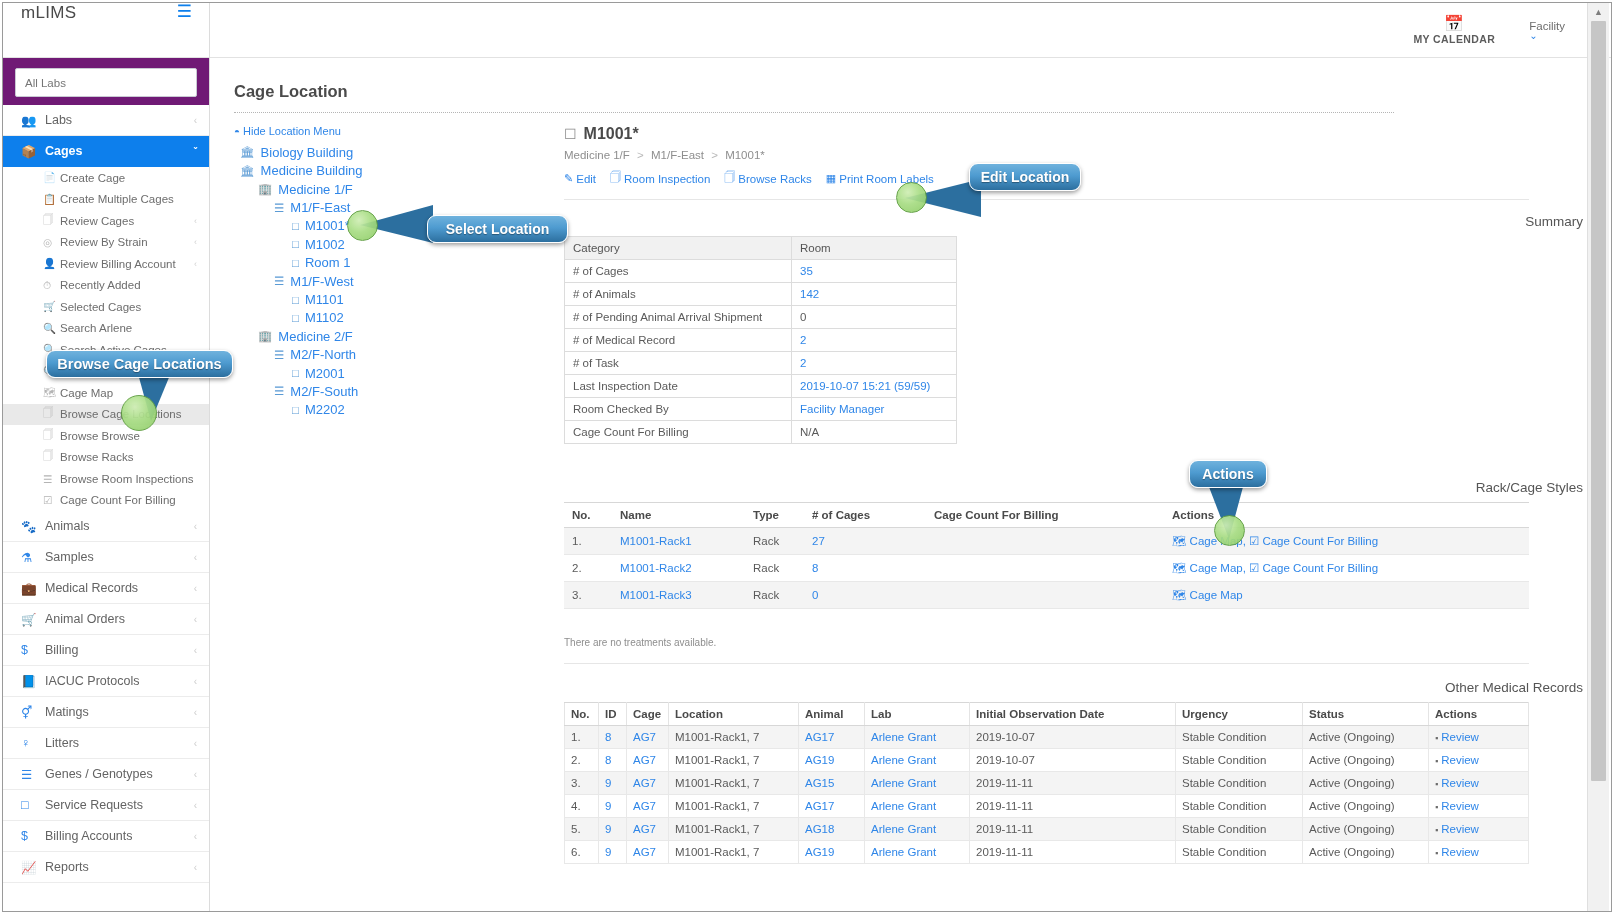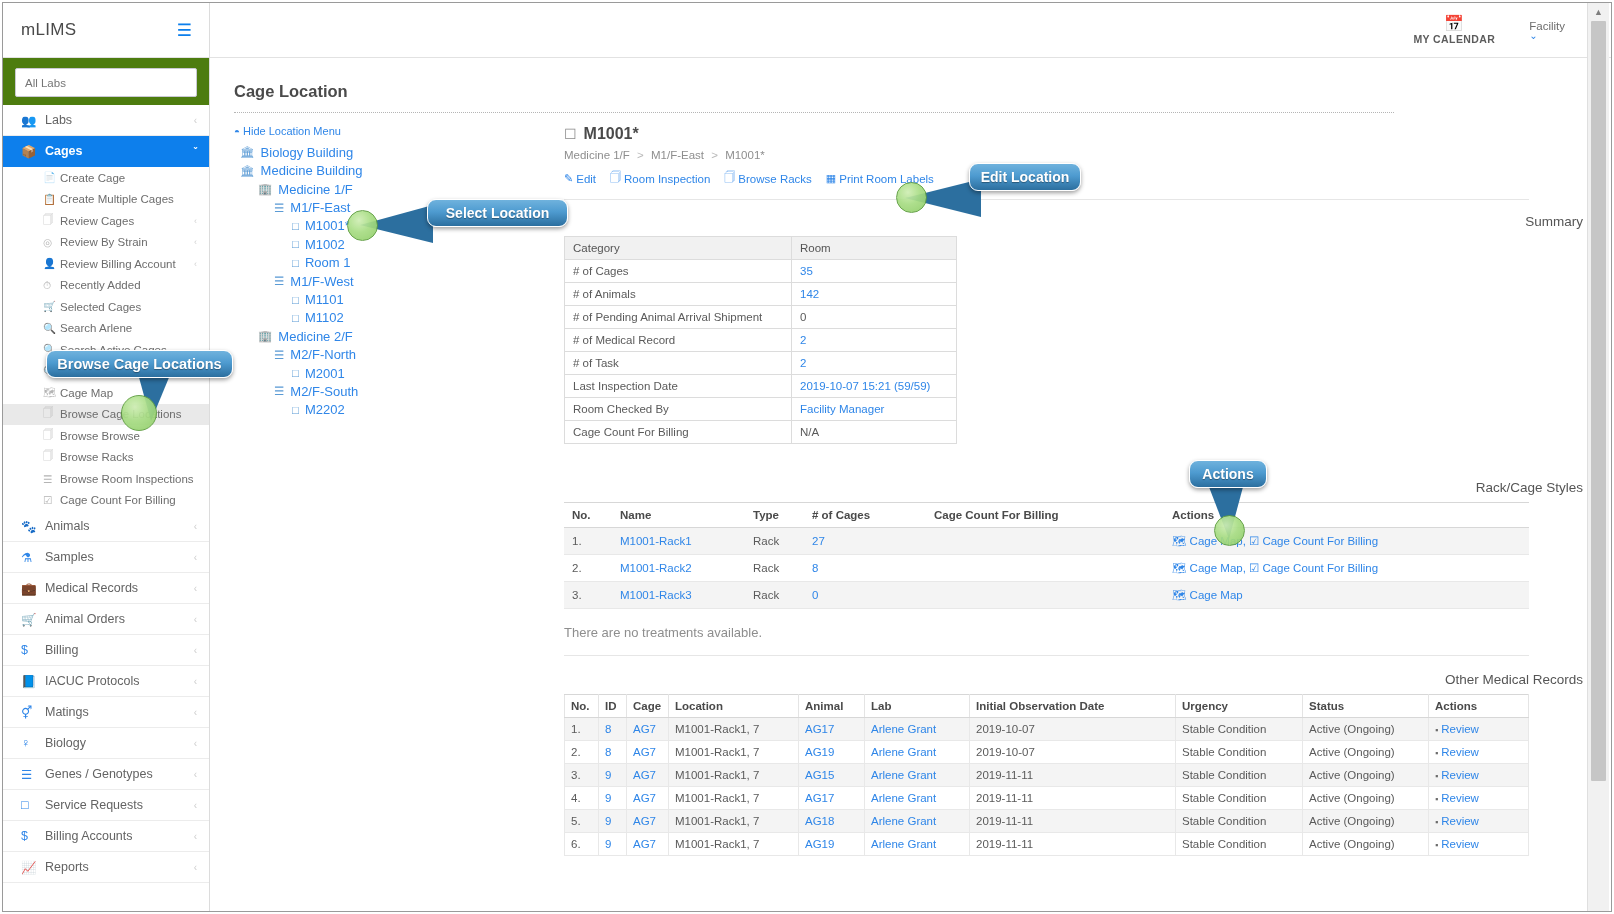--- a/index.html
+++ b/index.html
@@ -16,27 +16,27 @@
     border:1px solid #9a9a9a; background:#fff; overflow:hidden;
   }
 
   
   .sidebar {
     position:absolute; left:0; top:0; width:207px; height:910px;
     background:#fff; border-right:1px solid #dcdcdc;
   }
   .brand-bar {
     height:55px; border-bottom:1px solid #e2e2e2;
-    display:flex; align-items:center; justify-content:space-between;
+    display:flex; align-items:flex-start; justify-content:space-between;
     padding:0 17px 0 18px; background:#fff;
   }
   .brand-title { font-size:17px; color:#4a4a4a; letter-spacing:.3px; }
   .burger { color:#0d7fec; font-size:17px; line-height:1; cursor:pointer; }
 
-  .search-wrap { background:#4d7c0f; padding:10px 12px 10px 12px; height:47px; }
+  .search-wrap { background:#701a75; padding:10px 12px 10px 12px; height:47px; }
   .search-box {
     width:100%; height:29px; border:1px solid #c9c9d3; background:#fff;
     border-radius:2px; font-size:11.5px; color:#8b8b8b; padding:0 9px;
     font-family:"Liberation Sans", sans-serif; outline:none;
   }
 
   .nav { font-size:12.5px; }
   .nav-top {
     display:flex; align-items:center; height:31px; padding:0 12px 0 18px;
     color:#636363; border-bottom:1px solid #ececec; cursor:pointer; background:#fff;
@@ -117,21 +117,21 @@
   table.grid th {
     text-align:left; font-weight:bold; color:#4a4a4a; font-size:11.5px;
     padding:6px 8px; border:1px solid #e2e2e2; border-left:none; border-right:none;
     background:#fff; border-top:1px solid #d7d7d7; border-bottom:1px solid #d7d7d7;
   }
   table.grid td { padding:6px 8px; border-bottom:1px solid #e8e8e8; color:#5a5a5a; }
   table.grid tbody tr:nth-child(odd) { background:#f4f4f4; }
   table.grid a { color:#2f86e8; text-decoration:none; }
   .acts { white-space:nowrap; }
   .acts .aico { margin-right:3px; }
-  .notreat { font-size:13px; color:#8e8e8e; margin:16px 0 0 0; }
+  .notreat { font-size:10px; color:#8e8e8e; margin:28px 0 0 0; }
   .thin-rule { border-bottom:1px solid #e6e6e6; width:965px; margin:15px 0 0 0; }
 
   table.grid2 { border-collapse:collapse; font-size:11.5px; width:965px; table-layout:fixed; }
   table.grid2 th {
     text-align:left; font-weight:bold; color:#4a4a4a; font-size:11.5px;
     padding:5px 6px; background:#fff;
     border-top:1px solid #d7d7d7; border-bottom:1px solid #d7d7d7;
     border-left:1px solid #e4e4e4; border-right:1px solid #e4e4e4;
   }
   table.grid2 td { padding:5px 6px; border:1px solid #e8e8e8; color:#5a5a5a; overflow:hidden; }
@@ -291,21 +291,21 @@
           <span class="nlbl">IACUC Protocols</span>
           <span class="chev">‹</span>
         </div>
         <div class="nav-top">
           <span class="ni">⚥</span>
           <span class="nlbl">Matings</span>
           <span class="chev">‹</span>
         </div>
         <div class="nav-top">
           <span class="ni">♀</span>
-          <span class="nlbl">Biology</span>
+          <span class="nlbl">Litters</span>
           <span class="chev">‹</span>
         </div>
         <div class="nav-top">
           <span class="ni">☰</span>
           <span class="nlbl">Genes / Genotypes</span>
           <span class="chev">‹</span>
         </div>
         <div class="nav-top">
           <span class="ni">□</span>
           <span class="nlbl">Service Requests</span>
@@ -632,21 +632,21 @@
   <svg class="tail" style="left:110px; top:358px; width:100px; height:64px;">
     <polygon points="22,2 62,2 38,60" fill="#2c6f9f"></polygon>
   </svg>
   <div class="dot" style="left:118px; top:392px; width:36px; height:36px;"></div>
   <div class="bubble" style="left:43px; top:347px; width:187px; height:28px; font-size:14.5px;">Browse Cage Locations</div>
 
   <svg class="tail" style="left:355px; top:200px; width:90px; height:42px;">
     <polygon points="75,2 75,40 2,22" fill="#2c6f9f"></polygon>
   </svg>
   <div class="dot" style="left:344px; top:207px; width:31px; height:31px;"></div>
-  <div class="bubble" style="left:424px; top:196px; width:141px; height:28px; font-size:14px;">Select Location</div>
+  <div class="bubble" style="left:424px; top:212px; width:141px; height:28px; font-size:14px;">Select Location</div>
 
   <svg class="tail" style="left:900px; top:174px; width:90px; height:42px;">
     <polygon points="78,2 78,40 2,21" fill="#2c6f9f"></polygon>
   </svg>
   <div class="dot" style="left:893px; top:179px; width:31px; height:31px;"></div>
   <div class="bubble" style="left:966px; top:160px; width:112px; height:28px; font-size:14px;">Edit Location</div>
 
   <svg class="tail" style="left:1200px; top:482px; width:70px; height:58px;">
     <polygon points="6,2 40,2 26,54" fill="#2c6f9f"></polygon>
   </svg>

